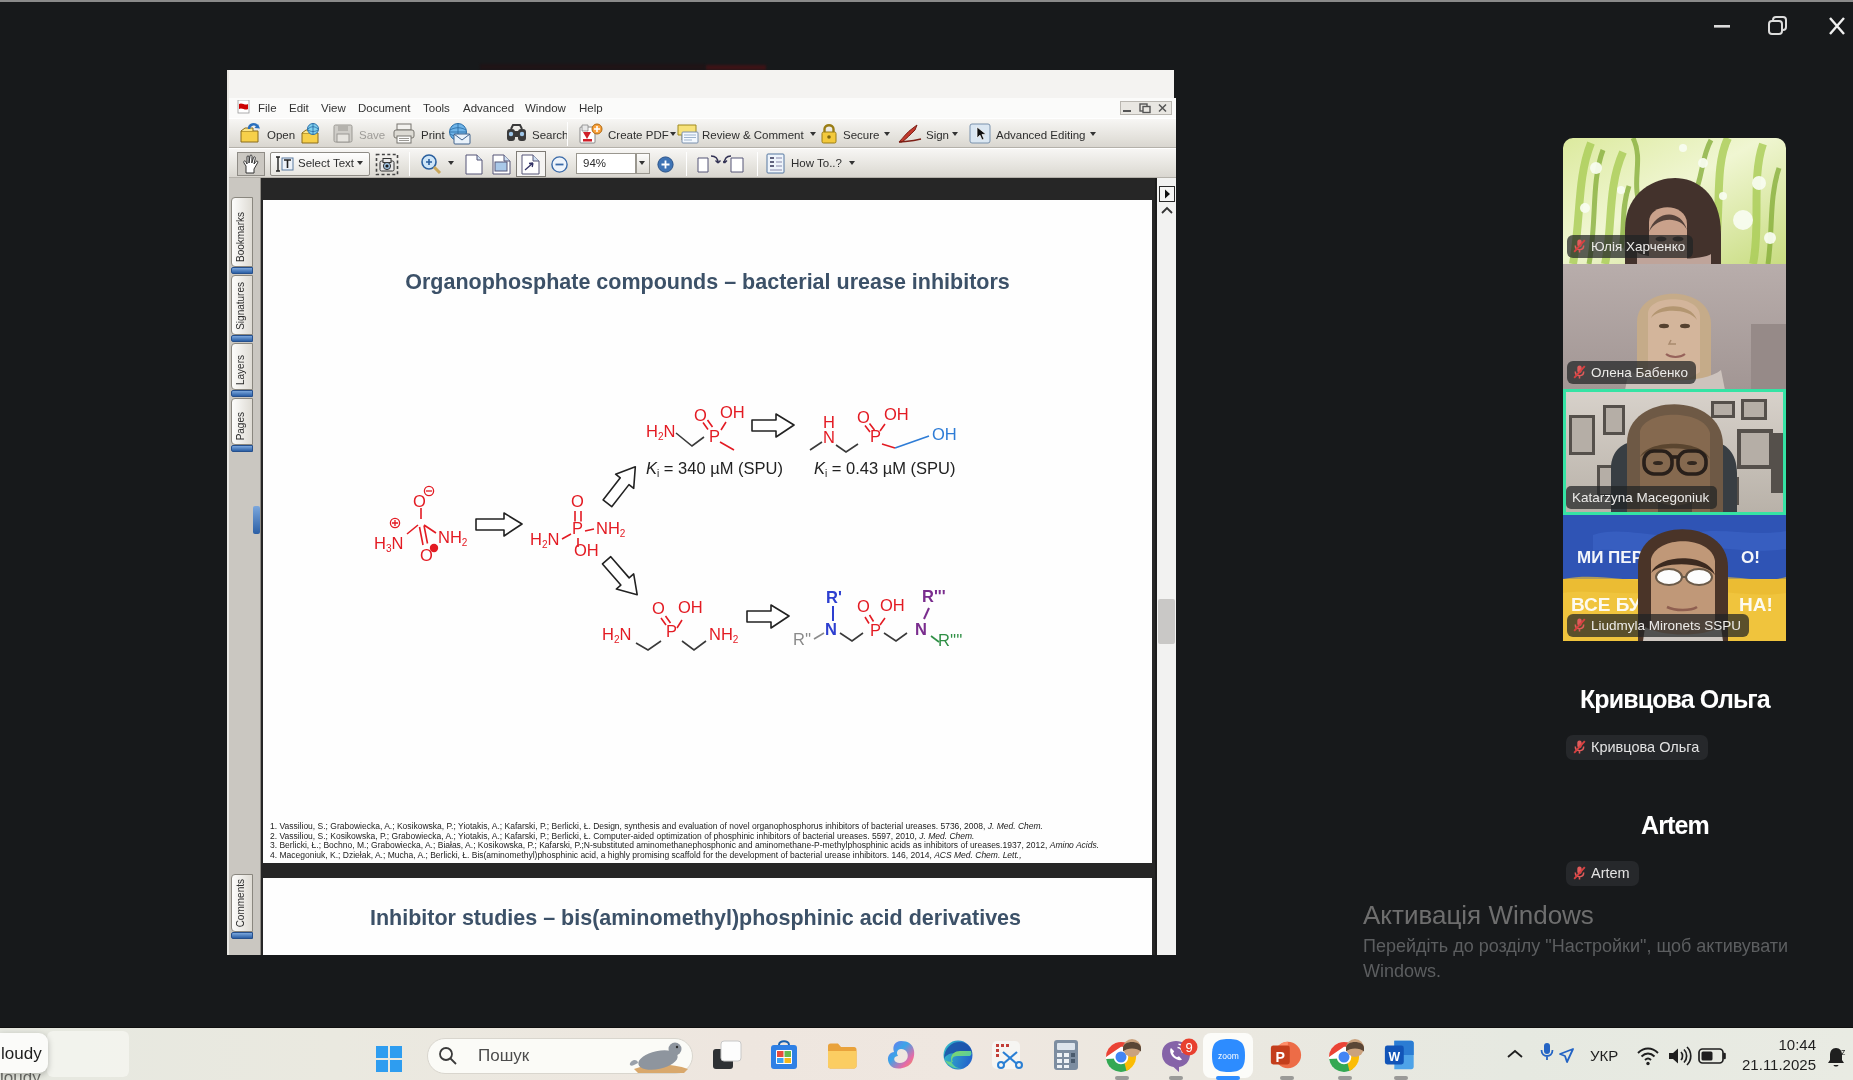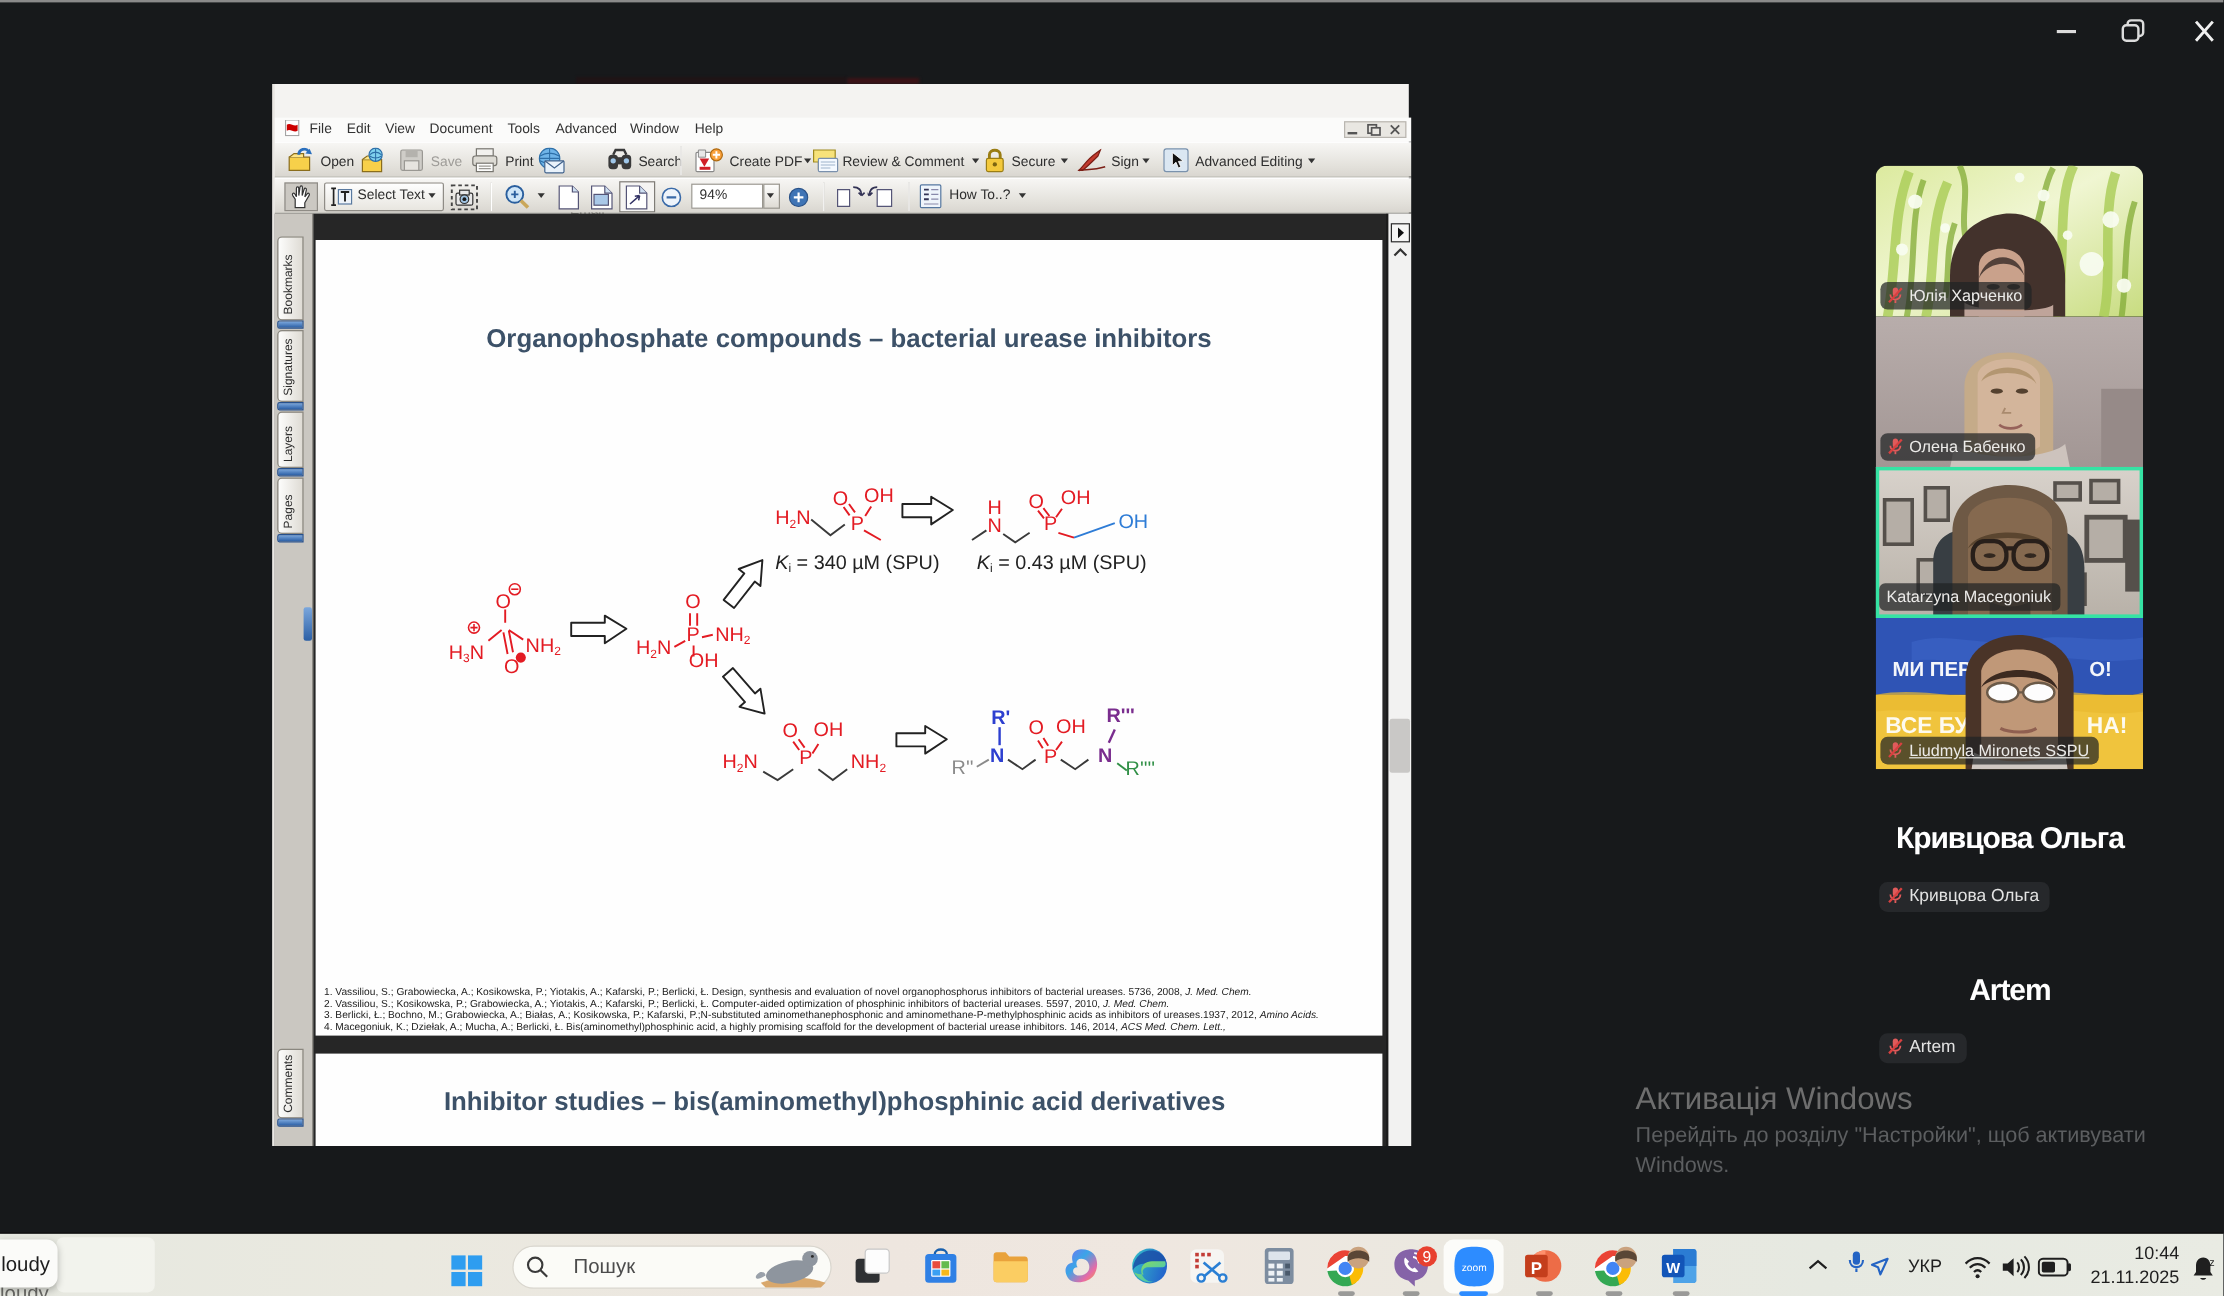--- a/index.html
+++ b/index.html
@@ -537,21 +537,21 @@
       <path d="M88 126 L88 44 C94 20 148 20 152 46 L152 126 Z" fill="#c09878"></path>
       <path d="M88 58 C96 38 146 38 152 60 C142 46 98 46 88 58 Z" fill="#3c2a20"></path>
       <g fill="#fdfdfd" stroke="#6b5a48" stroke-width="2">
         <ellipse cx="106" cy="62" rx="13" ry="8"></ellipse>
         <ellipse cx="136" cy="62" rx="13" ry="8"></ellipse>
       </g>
       <path d="M119 62 L123 62" stroke="#6b5a48" stroke-width="2"></path>
       <path d="M104 92 C112 96 128 96 134 92" fill="none" stroke="#8f5f50" stroke-width="2.6"></path>
       <path d="M80 126 L82 112 C100 122 140 122 158 112 L160 126 Z" fill="#cfc8c2"></path>
     </svg>
-    <div class="namepill" style="left:4px;top:99px;text-decoration:underline;"><svg width="13" height="14" viewBox="0 0 13 14" style="vertical-align:-2px;margin-right:5px">
+    <div class="namepill" style="left:4px;top:99px;"><svg width="13" height="14" viewBox="0 0 13 14" style="vertical-align:-2px;margin-right:5px">
           <rect x="4.3" y="0.5" width="4.4" height="7.5" rx="2.2" fill="#e05b5b"></rect>
           <path d="M2.3 6.5 C2.3 12 10.7 12 10.7 6.5" fill="none" stroke="#e05b5b" stroke-width="1.5"></path>
           <path d="M6.5 11.2 L6.5 13.5" stroke="#e05b5b" stroke-width="1.5"></path>
           <path d="M1.2 12.8 L11.8 1.2" stroke="#d84040" stroke-width="1.9"></path>
         </svg>Liudmyla Mironets SSPU</div>
   </div>
 </div>
 
 <div class="bigname" style="left:1580px;top:685px;">Кривцова Ольга</div>
 <div class="pill2" style="left:1566px;top:735px;"><svg width="13" height="14" viewBox="0 0 13 14" style="vertical-align:-2px;margin-right:5px">

